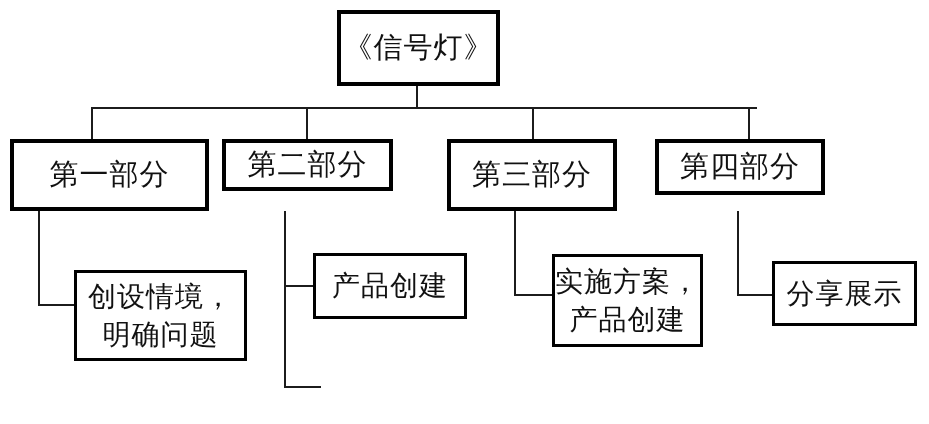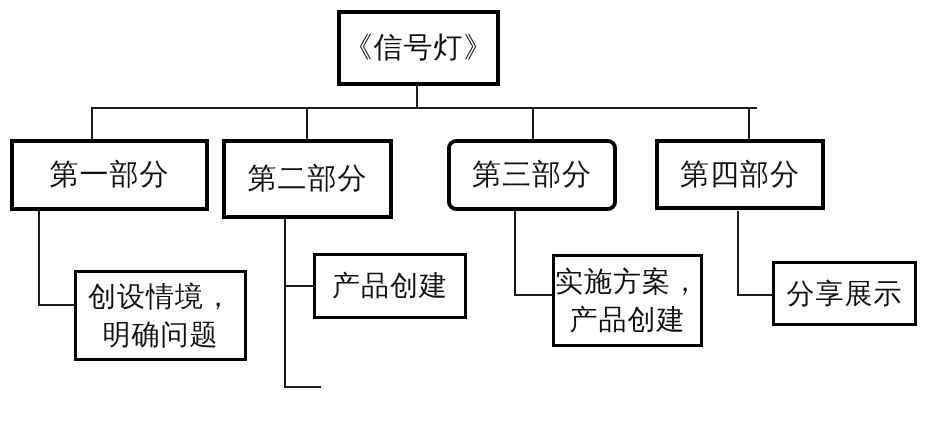--- a/index.html
+++ b/index.html
@@ -32,23 +32,23 @@
     position: absolute;
     background: #1c1c1c;
     z-index: 1;
   }
   .h { height: 2px; }
   .v { width: 2px; }
 
   
   .root-box { left: 337px; top: 10px;  width: 163px; height: 76px; }
   .p1 { left: 10px;  top: 139px; width: 199px; height: 72px; }
-  .p2 { left: 222px; top: 139px; width: 171px; height: 80px; }
-  .p3 { left: 447px; top: 139px; width: 170px; height: 72px; border-radius: 9px; }
-  .p4 { left: 655px; top: 139px; width: 170px; height: 71px; }
+  .p2 { left: 222px; top: 139px; width: 171px; height: 52px; }
+  .p3 { left: 447px; top: 139px; width: 170px; height: 72px; }
+  .p4 { left: 655px; top: 139px; width: 170px; height: 56px; }
   .l1 { left: 74px;  top: 270px; width: 173px; height: 91px; }
   .l2 { left: 313px; top: 253px; width: 154px; height: 66px; }
   .l3 { left: 319px; top: 357px; width: 149px; height: 60px; }
   .l4 { left: 552px; top: 254px; width: 151px; height: 93px; }
   .l5 { left: 772px; top: 261px; width: 145px; height: 65px; }
 
   
   .c-root-stem   { left: 416px; top: 86px;  height: 23px; }
   .c-main-h      { left: 91px;  top: 107px; width: 666px; }
   .c-drop1       { left: 91px;  top: 107px; height: 32px; }

